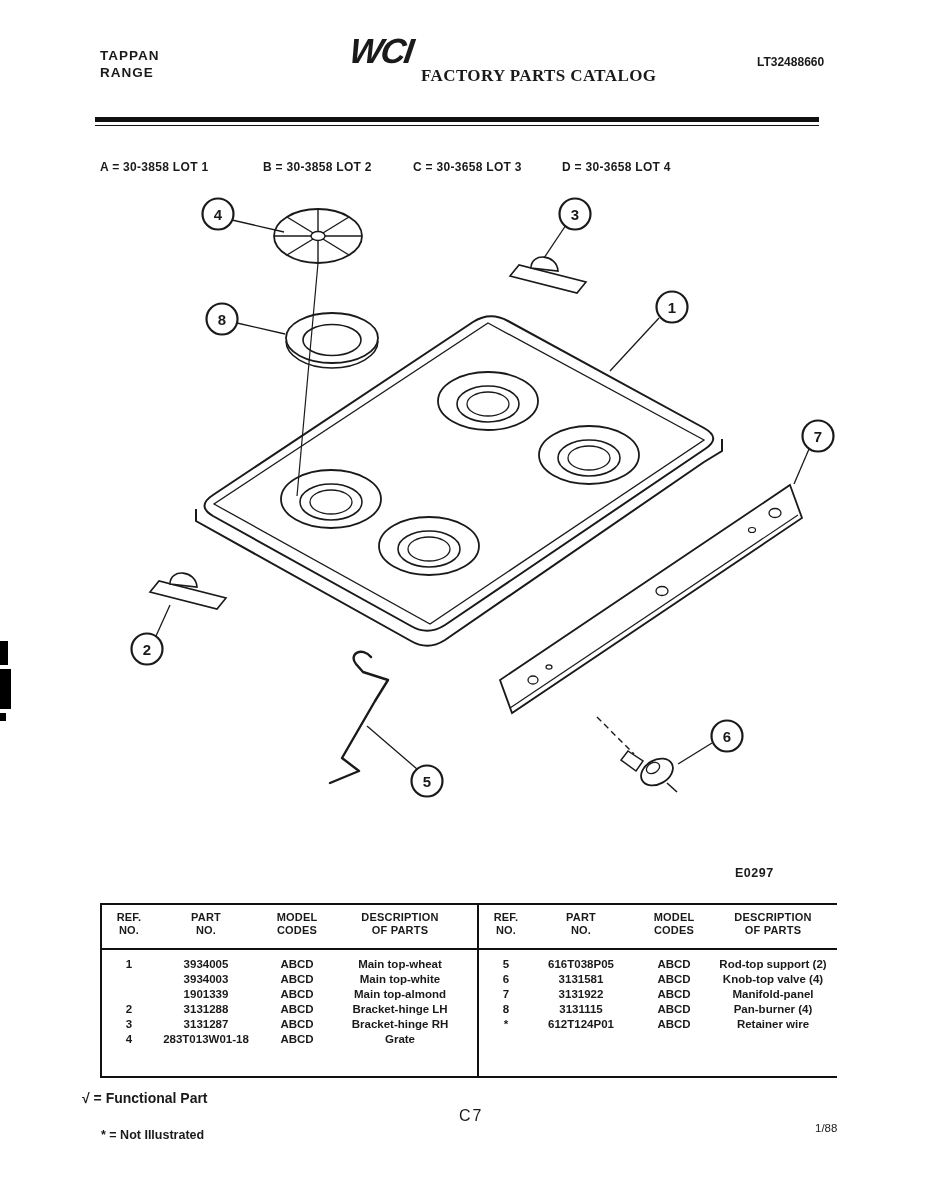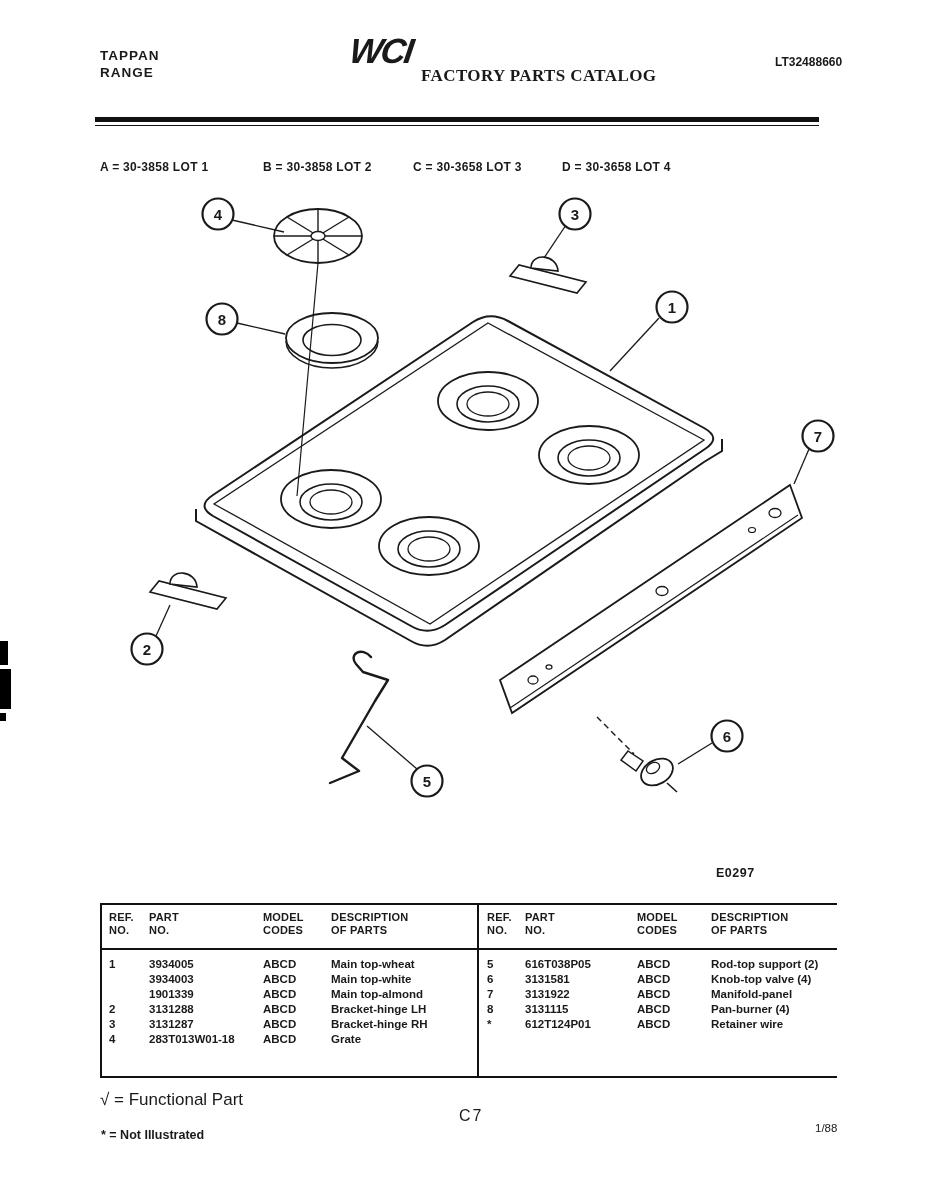--- a/index.html
+++ b/index.html
@@ -4,49 +4,49 @@
 <style>
   html,body { margin:0; padding:0; background:#fff; }
   .page {
     position:relative; width:912px; height:1200px; background:#fff;
     font-family:"Liberation Sans", sans-serif; color:#1a1a1a; overflow:hidden;
   }
   
   .brand { position:absolute; left:100px; top:47px; font-size:13.5px; font-weight:700; letter-spacing:1px; line-height:17px; }
   .logo  { position:absolute; left:350px; top:31px; font-size:35px; font-weight:700; font-style:italic; letter-spacing:-2px; transform:skewX(-8deg); }
   .catalog-title { position:absolute; left:421px; top:66px; font-size:17px; font-weight:700; letter-spacing:.4px;font-family:Liberation Serif, serif; }
-  .doc-number { position:absolute; left:757px; top:55px; font-size:12px; font-weight:700;margin-left:18px; }
+  .doc-number { position:absolute; left:757px; top:55px; font-size:12px; font-weight:700; }
   .rule-thick { position:absolute; left:95px; top:117px; width:724px; height:5px; background:#111; }
   .rule-thin  { position:absolute; left:95px; top:125px; width:724px; height:1px; background:#111; }
   .lot { position:absolute; top:142px; font-size:12px; font-weight:700; letter-spacing:.3px;margin-top:18px; }
   .lot-a{left:100px} .lot-b{left:263px} .lot-c{left:413px} .lot-d{left:562px}
   
   .diagram { position:absolute; left:0; top:168px; width:935px; height:712px; }
   .diagram path, .diagram line, .diagram ellipse, .diagram circle,
   .diagram polygon, .diagram polyline { stroke:#1a1a1a; }
   .diagram text { font:700 15px "Liberation Sans", sans-serif; fill:#1a1a1a; stroke:none; text-anchor:middle; }
-  .figure-code { position:absolute; left:716px; top:866px; font-size:12.5px; font-weight:700; letter-spacing:.5px; }
+  .figure-code { position:absolute; left:735px; top:866px; font-size:12.5px; font-weight:700; letter-spacing:.5px; }
   
   .tl-top    { position:absolute; left:100px; top:903px;  width:737px; height:2px; background:#111; }
   .tl-head   { position:absolute; left:100px; top:948px;  width:737px; height:2px; background:#111; }
   .tl-bottom { position:absolute; left:100px; top:1076px; width:737px; height:2px; background:#111; }
   .tv-left { position:absolute; left:100px; top:903px; width:2px; height:175px; background:#111; }
   .tv-mid  { position:absolute; left:477px; top:903px; width:2px; height:175px; background:#111; }
   .tgroup { position:absolute; top:911px; }
   .tgroup-left  { left:109px; width:364px; }
   .tgroup-right { left:487px; width:350px; }
-  .thead, .tr { display:grid; }
+  .thead, .tr { display:grid;text-align:center; }
   .tgroup-left  .thead, .tgroup-left  .tr { grid-template-columns:40px 114px 68px 138px; }
   .tgroup-right .thead, .tgroup-right .tr { grid-template-columns:38px 112px 74px 124px; }
   .th { font-size:11px; font-weight:700; line-height:13px; white-space:pre-line; letter-spacing:.2px; }
   .tbody { margin-top:21px; }
   .tr { height:15px; align-items:start; }
   .td { font-size:11.5px; font-weight:700; white-space:nowrap; }
   
-  .note1 { position:absolute; left:100px;  top:1090px; font-size:17px; font-weight:400; }
+  .note1 { position:absolute; left:82px;  top:1090px; font-size:14px; font-weight:700; }
   .note2 { position:absolute; left:101px; top:1117px; font-size:12.5px; font-weight:700;margin-top:11px; }
   .page-code  { position:absolute; left:459px; top:1107px; font-size:16px; font-weight:400; letter-spacing:2px; }
   .issue-date { position:absolute; left:815px; top:1122px; font-size:11.5px; font-weight:400; }
   
   .art1 { position:absolute; left:0; top:641px; width:8px;  height:24px; background:#000; }
   .art2 { position:absolute; left:0; top:669px; width:11px; height:40px; background:#000; }
   .art3 { position:absolute; left:0; top:713px; width:6px;  height:8px;  background:#000; }
 </style>
 </head>
 <body>

